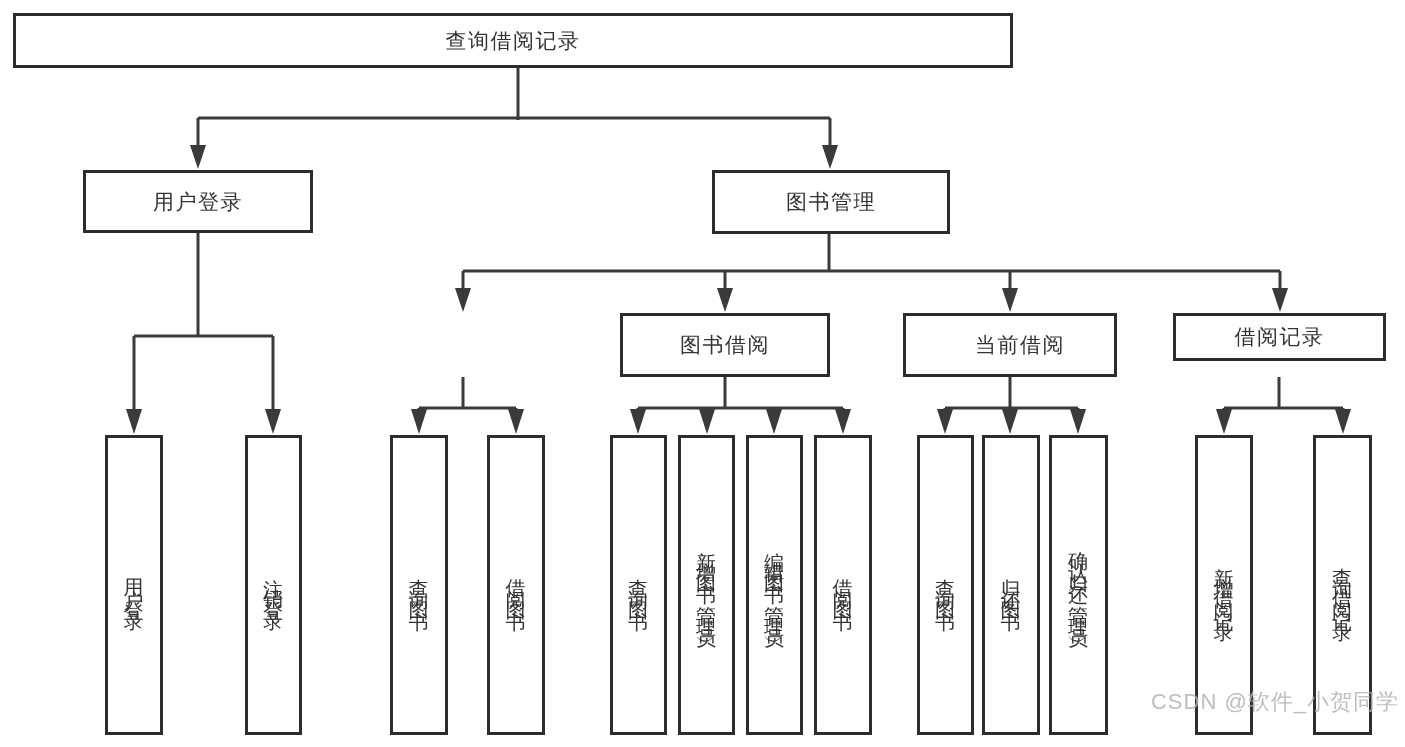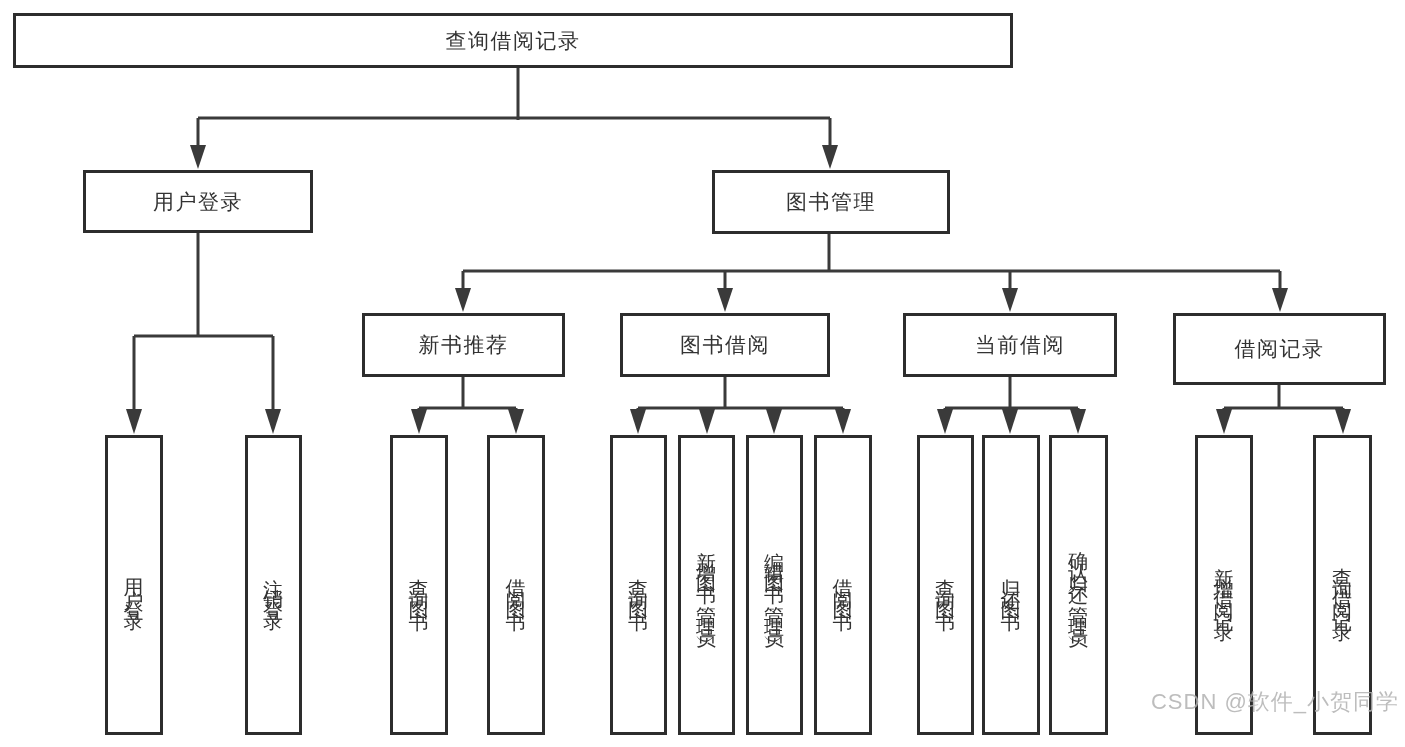--- a/index.html
+++ b/index.html
@@ -70,24 +70,23 @@
     <path class="conn" d="M1279 377 V408 M1224 408 H1343 M1224 408 V411 M1343 408 V411"></path>
     <polygon class="arrow" points="1224,434 1216,409 1232,409"></polygon>
     <polygon class="arrow" points="1343,434 1335,409 1351,409"></polygon>
   </svg>
 
   <div class="node h" style="left:13px;top:13px;width:1000px;height:55px;">查询借阅记录</div>
 
   <div class="node h" style="left:83px;top:170px;width:230px;height:63px;">用户登录</div>
   <div class="node h" style="left:712px;top:170px;width:238px;height:64px;">图书管理</div>
 
-  <div class="node h" style="left:362px;top:313px;width:203px;height:64px;">新书推荐</div>
   <div class="node h" style="left:620px;top:313px;width:210px;height:64px;">图书借阅</div>
   <div class="node h" style="left:903px;top:313px;width:214px;height:64px;padding-left:20px;">当前借阅</div>
-  <div class="node h" style="left:1173px;top:313px;width:213px;height:72px;">借阅记录</div>
+  <div class="node h" style="left:1173px;top:313px;width:213px;height:48px;">借阅记录</div>
 
   <div class="node v" style="left:105px;top:435px;width:58px;height:300px;">用户登录</div>
   <div class="node v" style="left:245px;top:435px;width:57px;height:300px;">注销登录</div>
 
   <div class="node v" style="left:390px;top:435px;width:58px;height:300px;">查询图书</div>
   <div class="node v" style="left:487px;top:435px;width:58px;height:300px;">借阅图书</div>
 
   <div class="node v" style="left:610px;top:435px;width:57px;height:300px;">查询图书</div>
   <div class="node v" style="left:678px;top:435px;width:57px;height:300px;">新增图书（管理员）</div>
   <div class="node v" style="left:746px;top:435px;width:57px;height:300px;">编辑图书（管理员）</div>

